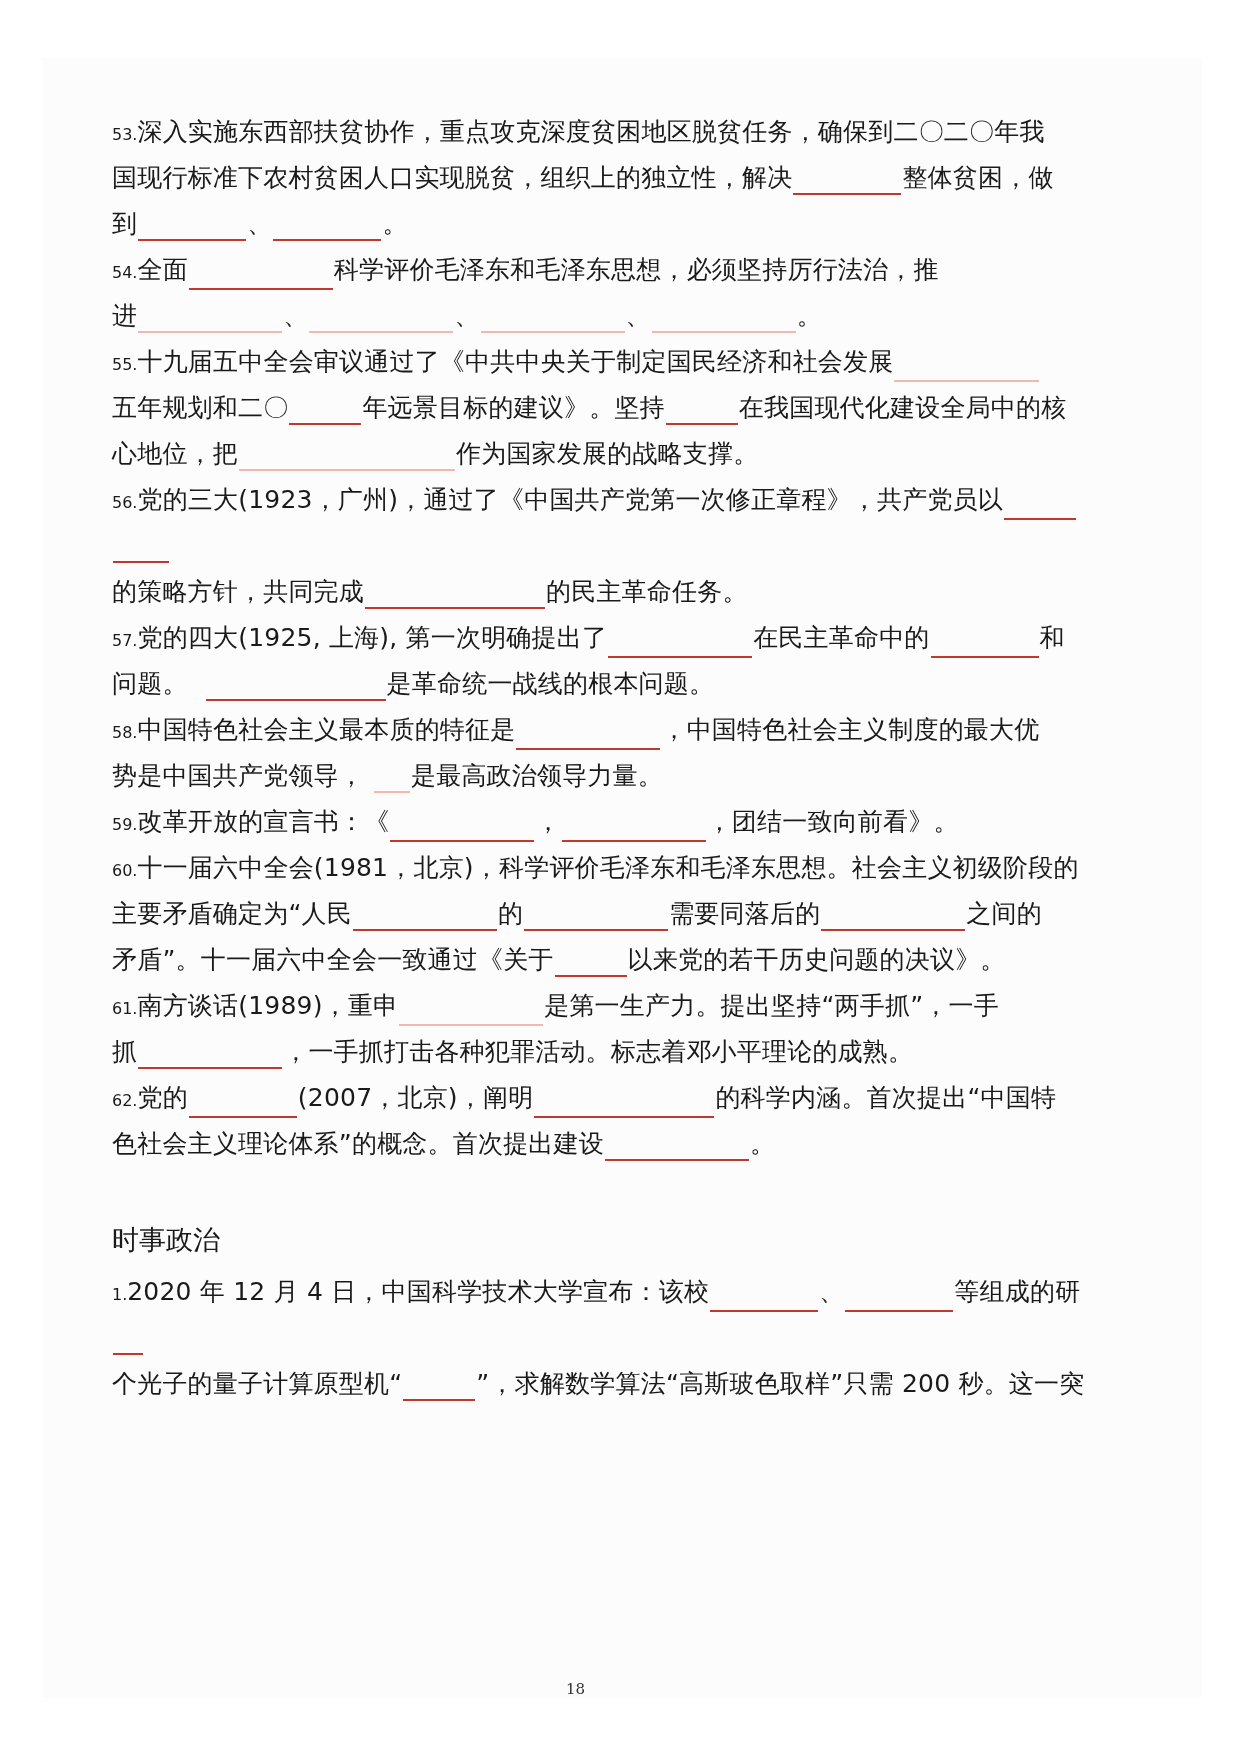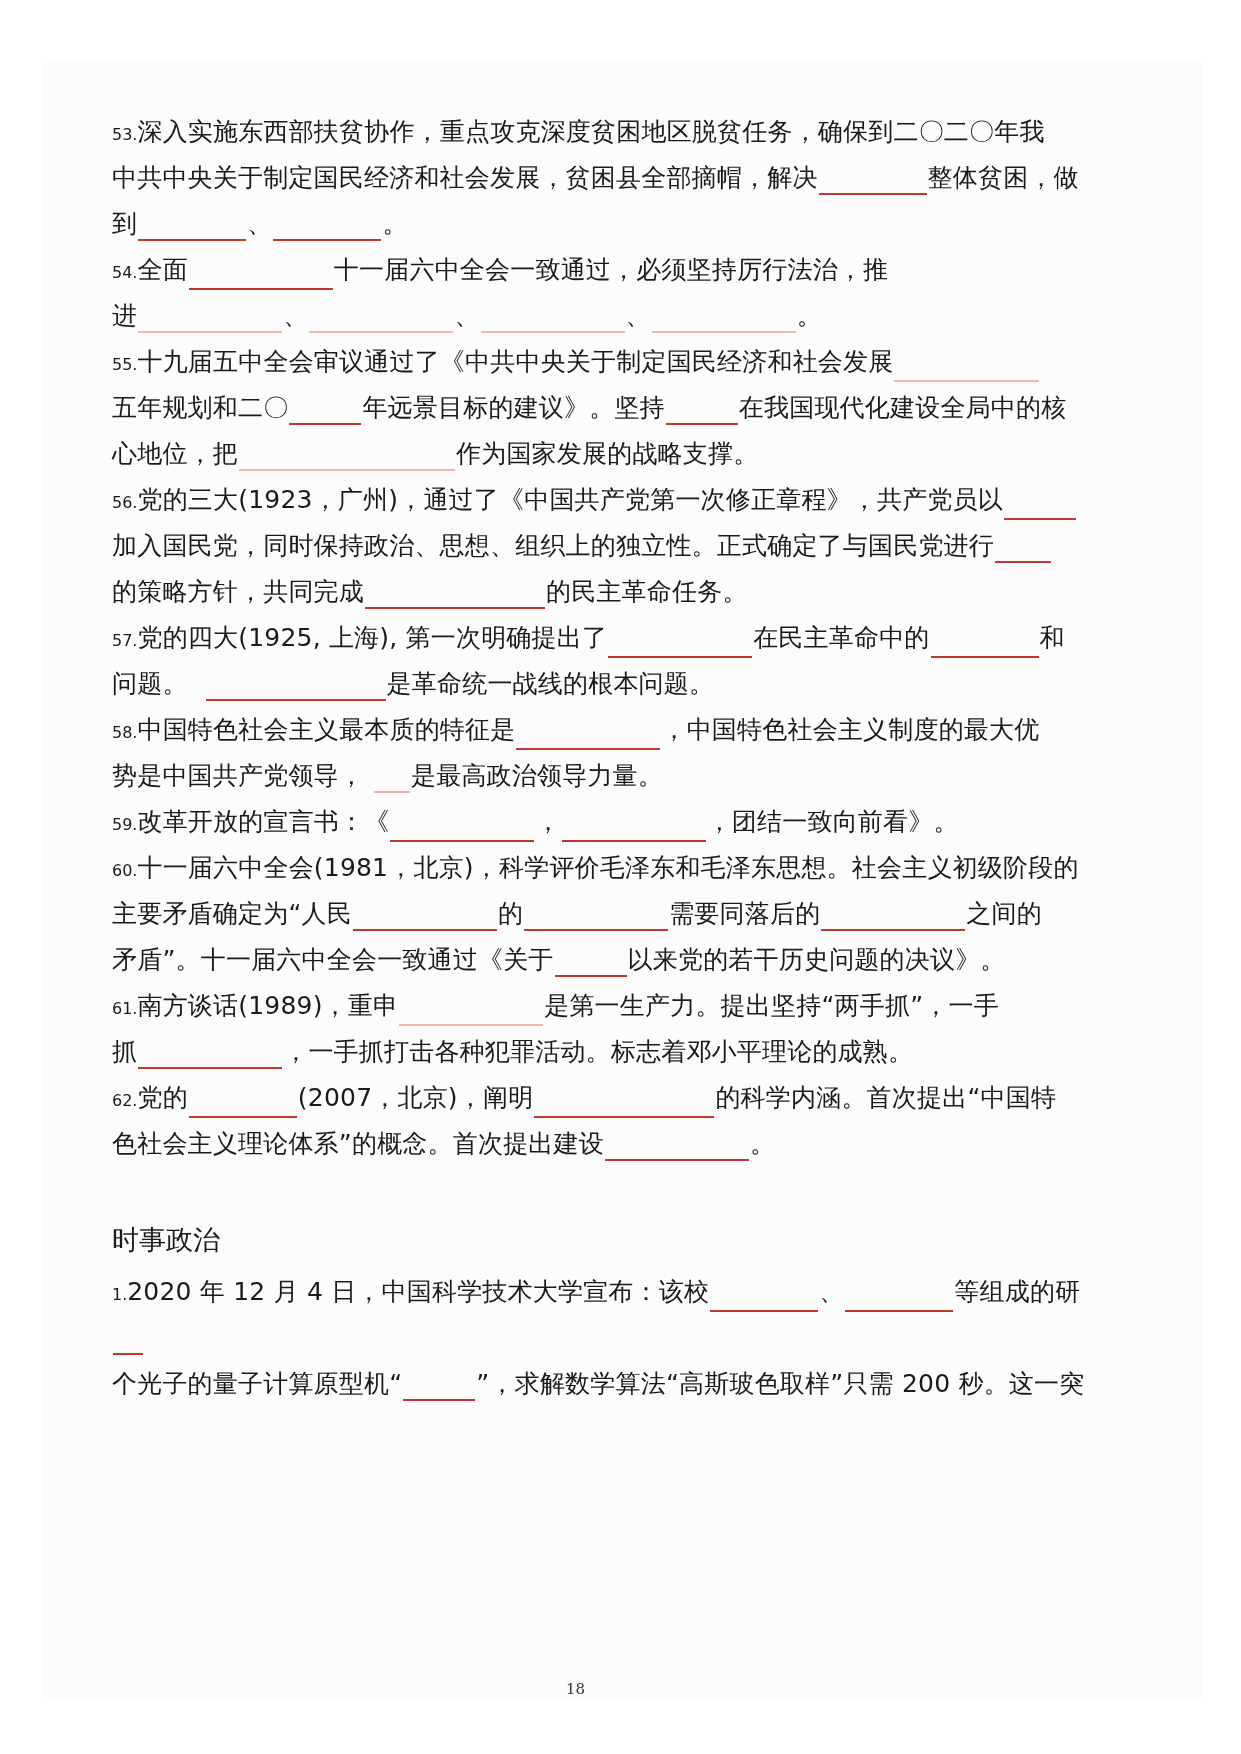--- a/index.html
+++ b/index.html
@@ -37,32 +37,32 @@
     }
   </style>
 </head>
 <body>
 
 <div class="page-shade"></div>
 
 <div class="content">
 
   <div class="line" style="top:115px"><span class="qnum">53.</span><span>深入实施东西部扶贫协作，重点攻克深度贫困地区脱贫任务，确保到二〇二〇年我</span></div>
-  <div class="line" style="top:161px"><span>中共中央关于制定国民经济和社会发展，贫困县全部摘帽，解决</span><span class="blank" style="width:108px"></span><span>整体贫困，做</span></div>
+  <div class="line" style="top:161px"><span>国现行标准下农村贫困人口实现脱贫，组织上的独立性，解决</span><span class="blank" style="width:108px"></span><span>整体贫困，做</span></div>
   <div class="line" style="top:207px"><span>到</span><span class="blank" style="width:108px"></span><span>、</span><span class="blank" style="width:108px"></span><span>。</span></div>
 
-  <div class="line" style="top:253px"><span class="qnum">54.</span><span>全面</span><span class="blank" style="width:144px"></span><span>十一届六中全会一致通过，必须坚持厉行法治，推</span></div>
+  <div class="line" style="top:253px"><span class="qnum">54.</span><span>全面</span><span class="blank" style="width:144px"></span><span>科学评价毛泽东和毛泽东思想，必须坚持厉行法治，推</span></div>
   <div class="line" style="top:299px"><span>进</span><span class="blank light" style="width:144px"></span><span>、</span><span class="blank light" style="width:144px"></span><span>、</span><span class="blank light" style="width:144px"></span><span>、</span><span class="blank light" style="width:144px"></span><span>。</span></div>
 
   <div class="line" style="top:345px"><span class="qnum">55.</span><span>十九届五中全会审议通过了《中共中央关于制定国民经济和社会发展</span><span class="blank light" style="width:145px"></span></div>
   <div class="line" style="top:391px"><span>五年规划和二〇</span><span class="blank" style="width:72px"></span><span>年远景目标的建议》。坚持</span><span class="blank" style="width:72px"></span><span>在我国现代化建设全局中的核</span></div>
   <div class="line" style="top:437px"><span>心地位，把</span><span class="blank light" style="width:216px"></span><span>作为国家发展的战略支撑。</span></div>
 
   <div class="line" style="top:483px"><span class="qnum">56.</span><span>党的三大(1923，广州)，通过了《中国共产党第一次修正章程》，共产党员以</span><span class="blank" style="width:72px"></span></div>
-  <div class="line" style="top:529px"><span>加入国民党，同时保持政治、思想、组织上的独立性。正式确定了与国民党进行</span><span class="blank" style="width:56px"></span></div>
+  <div class="line" style="top:529px"><span class="blank" style="width:56px"></span></div>
   <div class="line" style="top:575px"><span>的策略方针，共同完成</span><span class="blank" style="width:180px"></span><span>的民主革命任务。</span></div>
 
   <div class="line" style="top:621px"><span class="qnum">57.</span><span>党的四大(1925, 上海), 第一次明确提出了</span><span class="blank" style="width:144px"></span><span>在民主革命中的</span><span class="blank" style="width:108px"></span><span>和</span></div>
   <div class="line" style="top:667px"><span>问题。</span><span class="blank" style="width:180px; margin-left:18px"></span><span>是革命统一战线的根本问题。</span></div>
 
   <div class="line" style="top:713px"><span class="qnum">58.</span><span>中国特色社会主义最本质的特征是</span><span class="blank" style="width:144px"></span><span>，中国特色社会主义制度的最大优</span></div>
   <div class="line" style="top:759px"><span>势是中国共产党领导，</span><span class="blank light" style="width:36px; margin-left:10px"></span><span>是最高政治领导力量。</span></div>
 
   <div class="line" style="top:805px"><span class="qnum">59.</span><span>改革开放的宣言书：《</span><span class="blank" style="width:144px"></span><span>，</span><span class="blank" style="width:144px"></span><span>，团结一致向前看》。</span></div>
 

